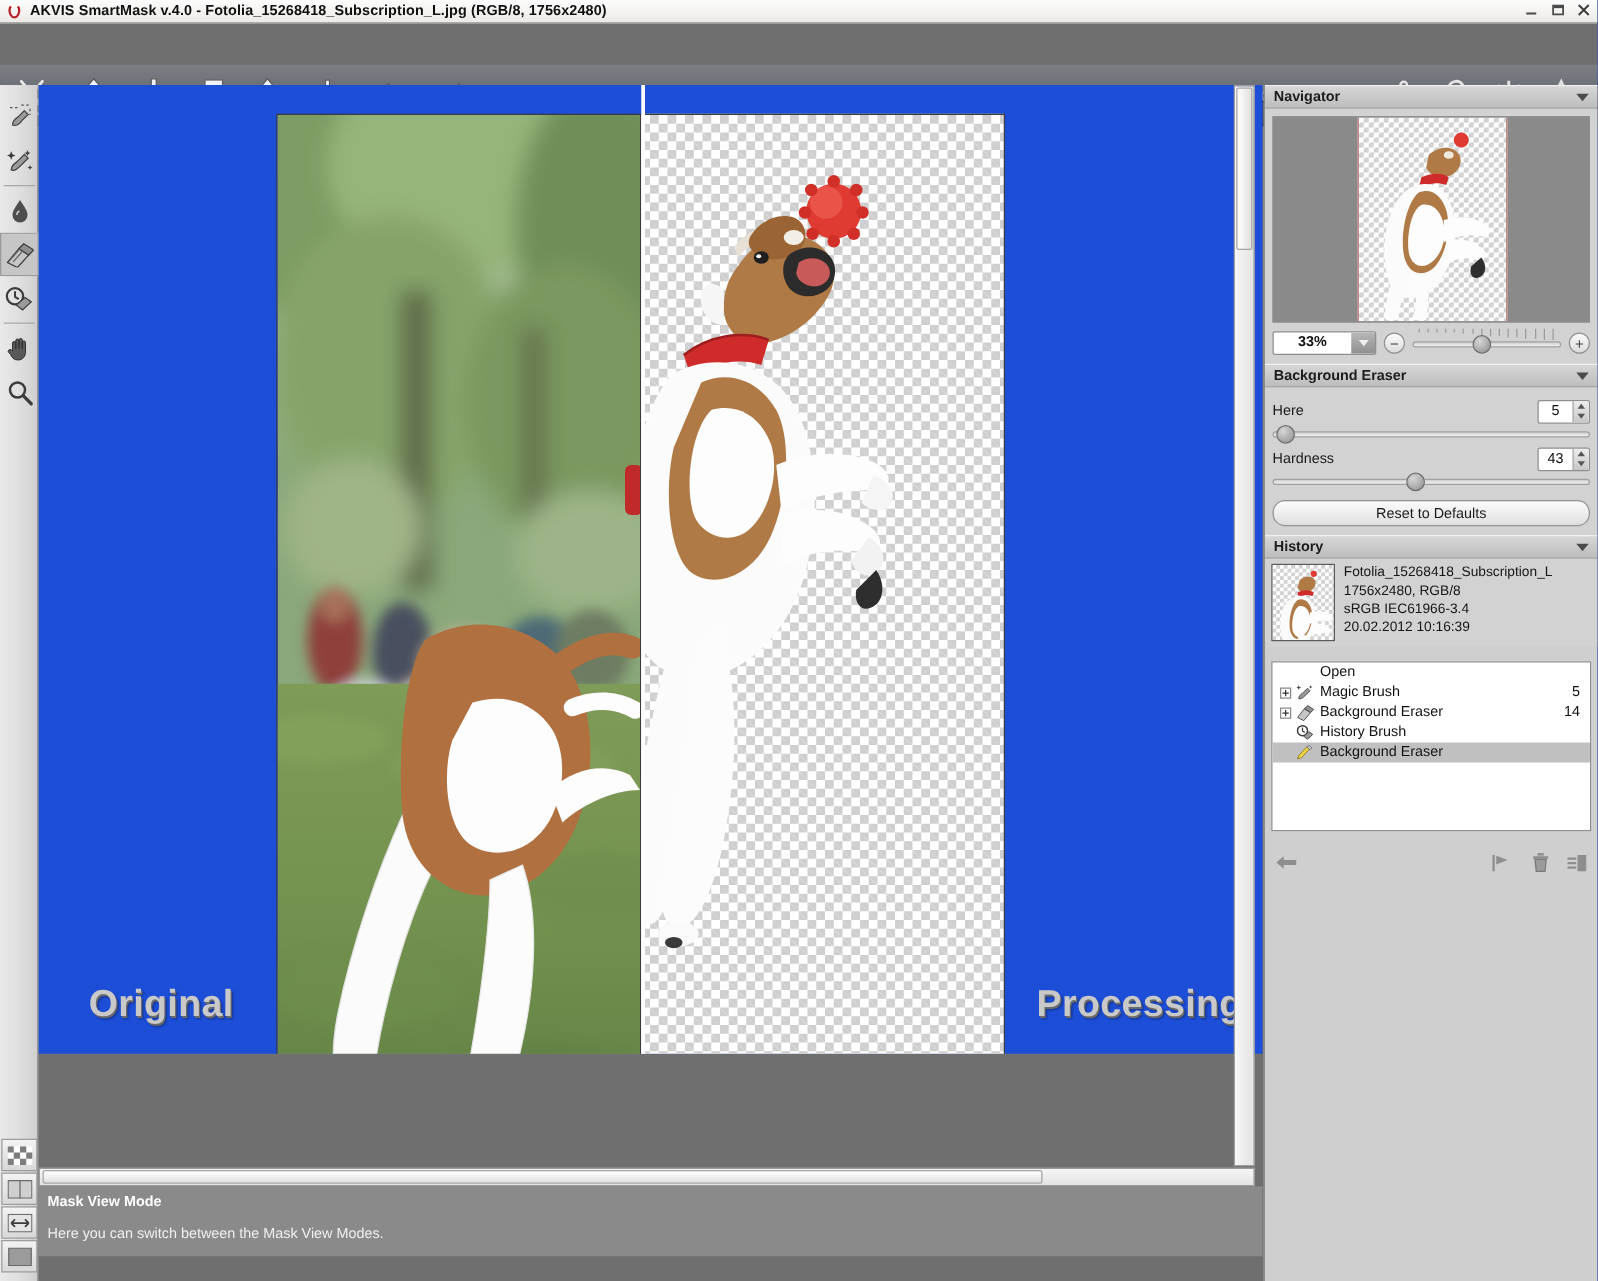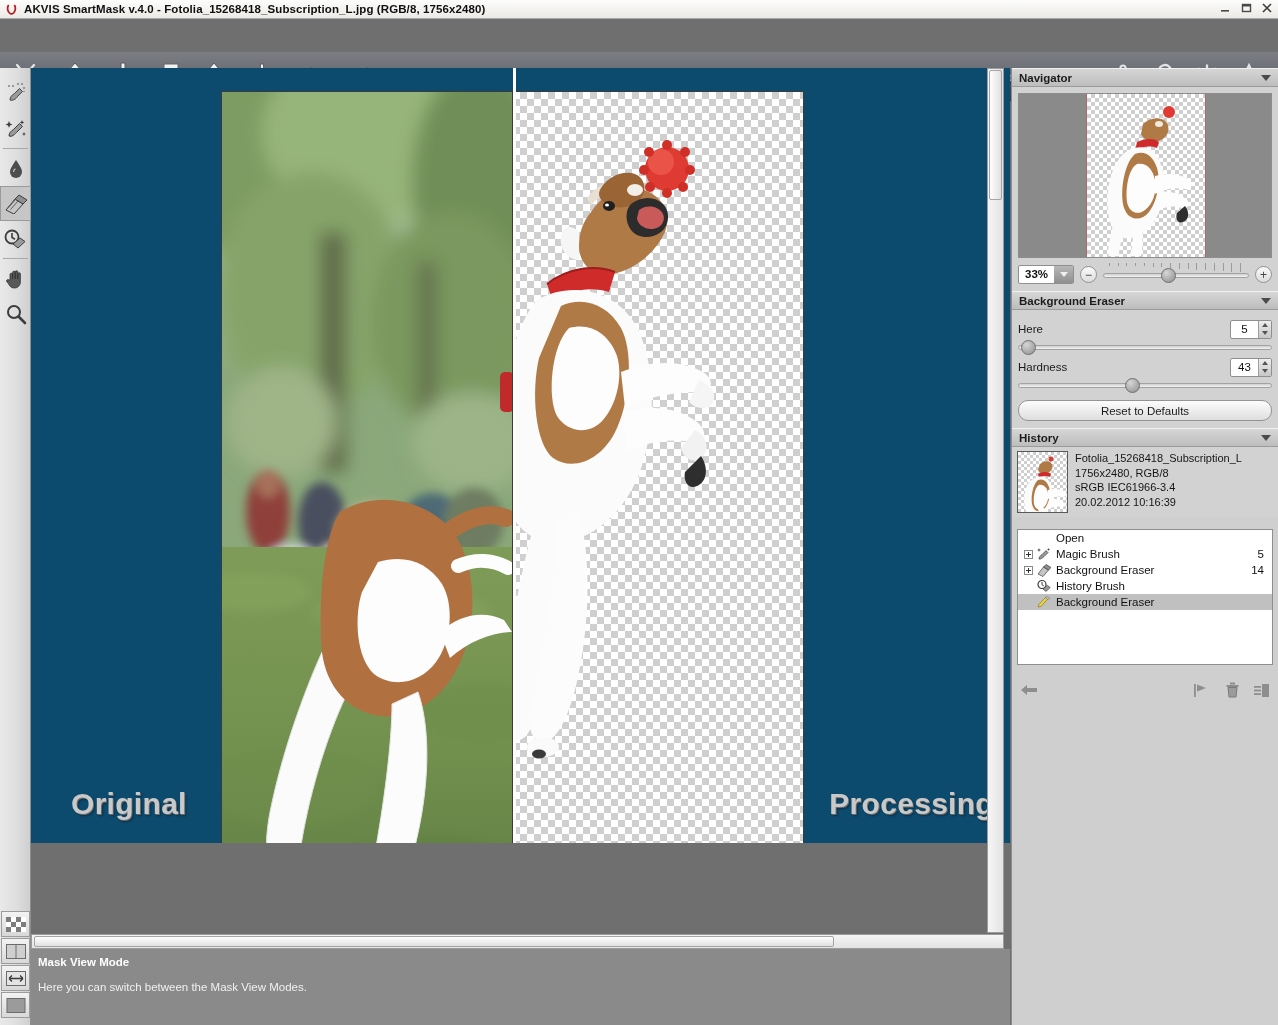--- a/index.html
+++ b/index.html
@@ -52,21 +52,21 @@
   .tool { width:31px; height:35px; display:flex; align-items:center; justify-content:center; cursor:pointer; position:relative;}
   .tool.sel { background:#c6c6c6; box-shadow: inset 0 0 0 1px #9a9a9a; }
   .tsep { width:25px; height:1px; background:#a8a8a8; margin:2px auto 2px; }
   .leftbar-bottom { position:absolute; left:0; bottom:0; width:31px; }
   .vtool { width:29px; height:26px; margin:1px auto; display:flex; align-items:center; justify-content:center;
            background:linear-gradient(#f3f3f3,#d8d8d8); border:1px solid #9c9c9c; cursor:pointer;}
 
   
   .canvaswrap {
     position:absolute; left:31px; top:68px; width:979px; height:775px;
-    background:#0c4a6e; overflow:hidden;
+    background:#1d4ed8; overflow:hidden;
   }
   .scroll-v {
     position:absolute; left:987px; top:68px; width:17px; height:865px;
     background:linear-gradient(90deg,#f6f6f6,#e3e3e3); border:1px solid #9c9c9c;
   }
   .scroll-h {
     position:absolute; left:31px; top:934px; width:973px; height:15px;
     background:linear-gradient(#f6f6f6,#e3e3e3); border:1px solid #9c9c9c;
   }
   .sb-thumb-v { position:absolute; left:1px; top:1px; width:13px; height:130px;
@@ -94,21 +94,21 @@
   .corner-label {
     position:absolute; font-size:30px; font-weight:bold; color:#c9c9c9;
     text-shadow:1px 1px 0 #6a6a6a, 2px 2px 2px rgba(0,0,0,.35);
     letter-spacing:.3px;
   }
   .lbl-original { left:40px; bottom:22px; }
   .lbl-processing { right:16px; bottom:22px; }
 
   
   .hintbar {
-    position:absolute; left:31px; top:949px; width:979px; height:76px;
+    position:absolute; left:31px; top:949px; width:979px; height:56px;
     background:#8a8a8a;
   }
   .hint-title { position:absolute; left:7px; top:7px; font-size:11.5px; font-weight:bold; color:#ffffff;}
   .hint-text  { position:absolute; left:7px; top:32px; font-size:11.5px; color:#f0f0f0;}
 
   
   .rightpanel {
     position:absolute; left:1011px; top:68px; width:267px; height:957px;
     background:#cfcfcf;
     border-left:1px solid #8b8b8b;
@@ -130,21 +130,21 @@
     position:absolute; left:67px; top:0; width:120px; height:100%;
     background-color:#ffffff;
     background-image:
       linear-gradient(45deg,#cfcfcf 25%,transparent 25%,transparent 75%,#cfcfcf 75%,#cfcfcf),
       linear-gradient(45deg,#cfcfcf 25%,transparent 25%,transparent 75%,#cfcfcf 75%,#cfcfcf);
     background-size:8px 8px; background-position:0 0,4px 4px;
     border-left:1px solid #b06a6a; border-right:1px solid #b06a6a;
   }
 
   .zoomrow { display:flex; align-items:center; gap:6px; margin-top:7px; height:19px; position:relative;}
-  .zoomcombo { width:56px; height:19px; display:flex; border:1px solid #8f8f8f; background:#fff; border-radius:2px; overflow:hidden;}
+  .zoomcombo { width:83px; height:19px; display:flex; border:1px solid #8f8f8f; background:#fff; border-radius:2px; overflow:hidden;}
   .zoomcombo .v { flex:1; text-align:center; line-height:17px; font-size:11.5px; color:#111; font-weight:bold;}
   .zoomcombo .d { width:19px; background:linear-gradient(#b7b7b7,#8f8f8f); display:flex;align-items:center;justify-content:center;}
   .rndbtn { width:17px; height:17px; border-radius:50%; border:1px solid #939393;
     background:linear-gradient(#fbfbfb,#dcdcdc); display:flex; align-items:center; justify-content:center;
     font-size:12px; color:#444; cursor:pointer; line-height:1;}
   .sliderwrap { flex:1; position:relative; height:19px;}
   .strack { position:absolute; left:0; right:0; top:8px; height:5px; border-radius:3px;
     background:linear-gradient(#cfcfcf,#f2f2f2); border:1px solid #a2a2a2;}
   .sknob { position:absolute; top:3px; width:15px; height:15px; border-radius:50%;
     background:radial-gradient(circle at 35% 30%, #d6d6d6, #8d8d8d); border:1px solid #6f6f6f; cursor:pointer;}

